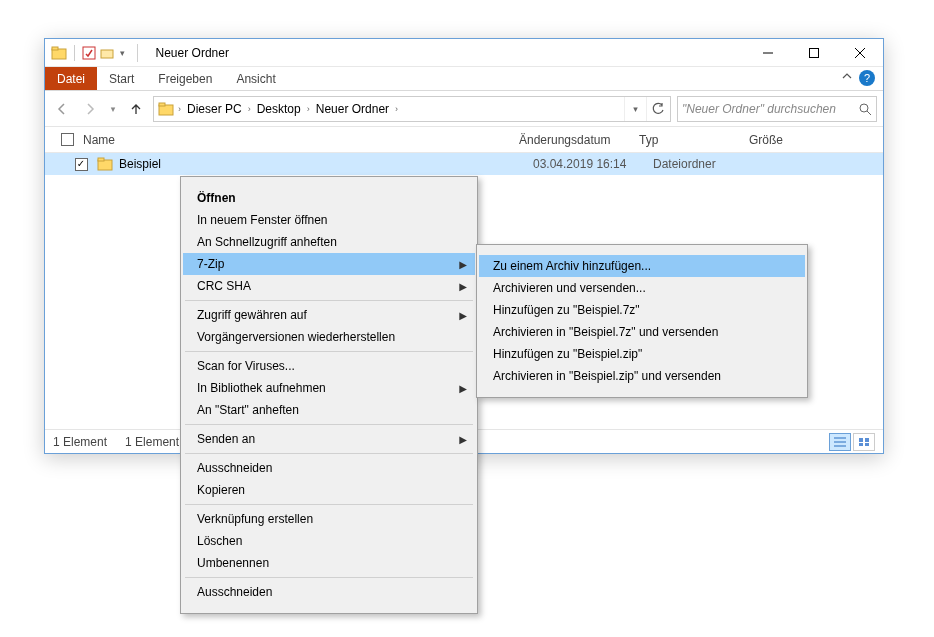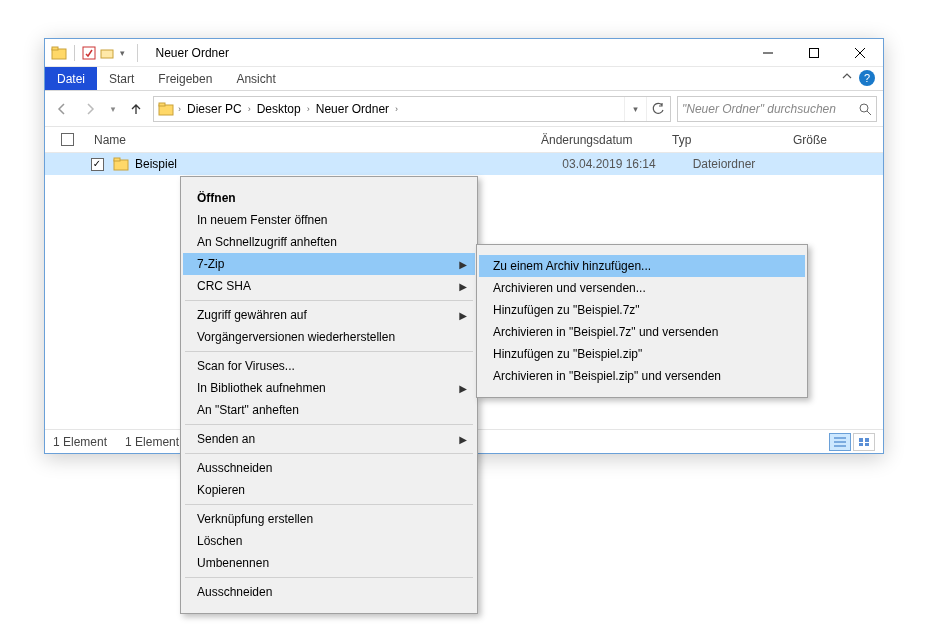--- a/index.html
+++ b/index.html
@@ -9,38 +9,38 @@
     background: #fff; border: 1px solid #6aa0d8; box-shadow: 0 4px 20px rgba(0,0,0,0.2);
   }
   .titlebar { height: 28px; display: flex; align-items: center; background: #fff; border-bottom: 1px solid #e8e8e8; }
   .titlebar-icons { display: flex; align-items: center; padding: 0 6px; gap: 4px; }
   .title-text { padding-left: 6px; color: #000; }
   .win-controls { margin-left: auto; display: flex; }
   .win-btn { width: 46px; height: 28px; display: flex; align-items: center; justify-content: center; color: #000; }
 
   .ribbon-tabs { height: 24px; display: flex; align-items: stretch; background: #fff; border-bottom: 1px solid #d9d9d9; position: relative; }
   .tab { padding: 0 12px; display: flex; align-items: center; color: #444; }
-  .tab.file { background: #1d4ed8; color: #fff; }
+  .tab.file { background: #c2410c; color: #fff; }
   .help-icon { position: absolute; right: 8px; top: 3px; width:16px; height:16px; border-radius:50%; background:#1979ca; color:#fff; display:flex;align-items:center;justify-content:center;font-size:11px; }
   .ribbon-toggle { position: absolute; right: 30px; top: 3px; color:#555;}
 
   .navbar { height: 36px; display: flex; align-items: center; padding: 4px 6px; gap: 6px; background: #fff; border-bottom: 1px solid #e5e5e5;}
   .nav-btn { width: 22px; height: 22px; display: flex; align-items:center; justify-content:center; color:#777; }
   .nav-btn.enabled { color:#000; }
   .breadcrumb { flex: 1; height: 26px; border: 1px solid #ccc; display: flex; align-items: center; padding: 0 2px; background:#fff; }
   .bc-icon { width:20px; display:flex; align-items:center; justify-content:center;}
   .bc-seg { padding: 0 4px; color:#000;text-align:right; }
   .bc-chev { color:#666; padding: 0 2px; font-size: 9px; }
   .bc-right { margin-left:auto; display:flex; align-items:center; color:#666;}
   .bc-btn { width:22px; height:24px; display:flex;align-items:center;justify-content:center; border-left:1px solid #eee;}
   .search { width: 200px; height: 26px; border:1px solid #ccc; display:flex; align-items:center; padding:0 4px; color:#777; background:#fff;}
   .search input { border:none; outline:none; flex:1; font-size:12px; color:#000; }
   .search input::placeholder { color: #888; font-style: italic; }
 
-  .list-header { height: 26px; display:flex; align-items:center; border-bottom:1px solid #e8e8e8; padding-left: 10px; color:#444;gap:11px;}
+  .list-header { height: 26px; display:flex; align-items:center; border-bottom:1px solid #e8e8e8; padding-left: 10px; color:#444;}
   .col-check { width: 24px; display:flex; align-items:center; justify-content:center;}
   .col-name { width: 440px; padding-left: 4px;}
   .col-date { width: 120px; }
   .col-type { width: 110px; }
   .col-size { width: 70px; }
   .hdr-cell { display:flex; align-items:center; height:100%; }
 
   .row { height: 22px; display:flex; align-items:center; padding-left:10px; }
   .row.selected { background: #cde8ff; }
   .row .cbwrap { width:24px; display:flex; justify-content:center;}
@@ -191,21 +191,21 @@
   <div class="list-header">
     <div class="col-check hdr-cell">
         <span class="cb"></span>
       </div>
     <div class="col-name hdr-cell">Name</div>
     <div class="col-date hdr-cell">Änderungsdatum</div>
     <div class="col-type hdr-cell">Typ</div>
     <div class="col-size hdr-cell">Größe</div>
   </div>
 
-  <div class="row selected" style="padding-left:40px;text-align:center;">
+  <div class="row selected" style="padding-left:24px;">
     <div class="cbwrap">
         <span class="cb checked"></span>
       </div>
     <div class="namecell">
       <span>
           <svg width="16" height="16">
             <rect x="1" y="4" width="14" height="10" fill="#ffd868" stroke="#caa23a"></rect>
             <rect x="1" y="2" width="6" height="3" fill="#ffd868" stroke="#caa23a"></rect>
           </svg>
         </span>

